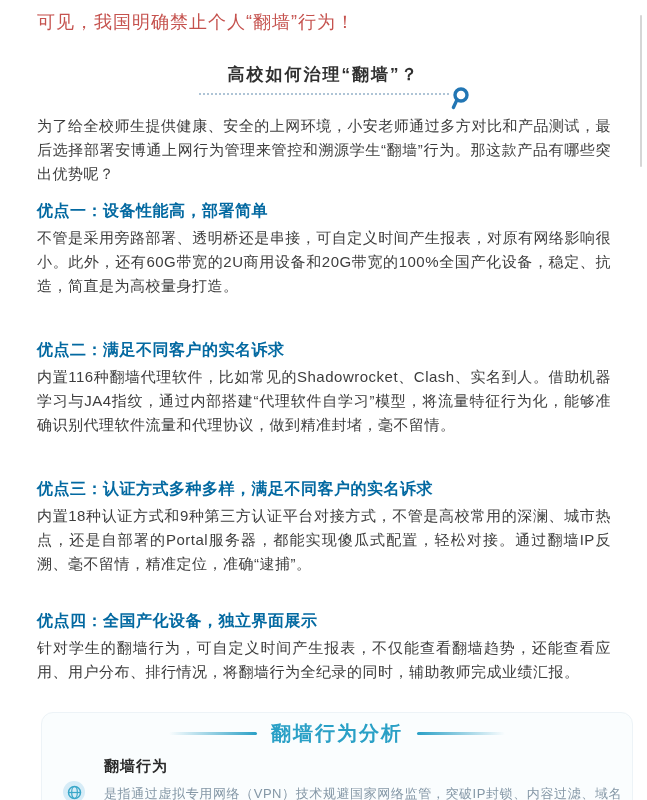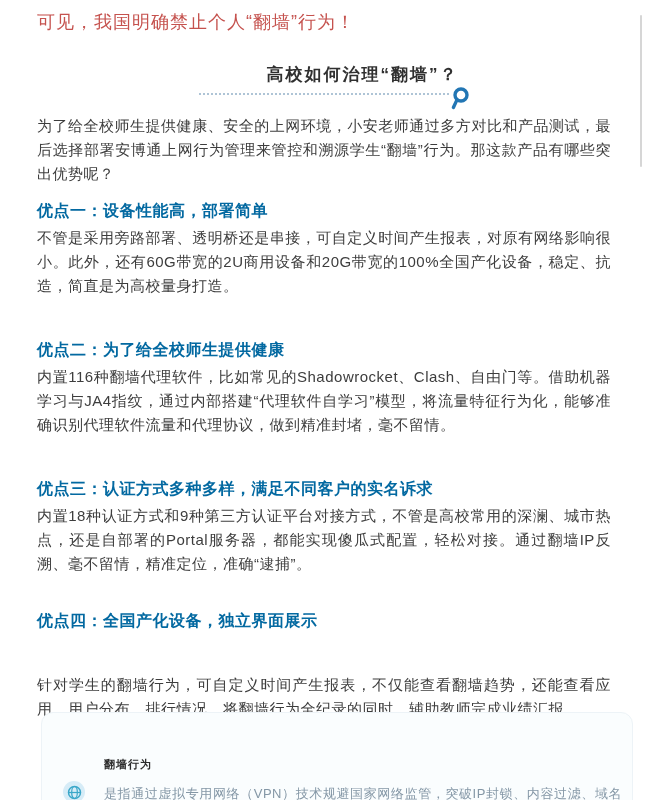--- a/index.html
+++ b/index.html
@@ -9,21 +9,21 @@
     font-family:"Liberation Sans","DejaVu Sans",sans-serif;
     color:#3d3d3d;
   }
   .abs{position:absolute;}
   
   .ban-line{
     left:37px;top:11px;width:573px;
     font-size:18px;line-height:22px;color:#c5524e;letter-spacing:1px;
   }
   
-  .sec-title-wrap{left:50%;top:64px;transform:translateX(-50%);width:270px;text-align:right;}
+  .sec-title-wrap{left:50%;top:64px;transform:translateX(-50%);width:270px;text-align:center;}
   .sec-title{
     font-size:17px;font-weight:bold;color:#303030;letter-spacing:2px;line-height:22px;
   }
   .dotted-rule{
     margin-top:7px;width:250px;margin-left:10px;
     border-top:2px dotted #aec4d6;height:0;
   }
   .magnifier{position:absolute;right:-12px;top:22px;width:24px;height:26px;}
   
   .para{
@@ -45,21 +45,21 @@
     display:flex;align-items:center;justify-content:center;gap:14px;
   }
   .card-title{
     font-size:20px;font-weight:bold;color:#2aa0c6;letter-spacing:2px;white-space:nowrap;
   }
   .deco-line{height:3px;width:88px;border-radius:2px;}
   .deco-line.left{background:linear-gradient(to right,rgba(42,160,198,0),#2aa0c6);}
   .deco-line.right{background:linear-gradient(to left,rgba(42,160,198,0),#2aa0c6);}
   .term-head{
     position:absolute;left:62px;top:44px;
-    font-size:11px;font-weight:bold;color:#2b2b2b;letter-spacing:1px;
+    font-size:15px;font-weight:bold;color:#2b2b2b;letter-spacing:1px;
   }
   .term-icon{
     position:absolute;left:21px;top:68px;width:22px;height:22px;border-radius:50%;
     background:#d6ecf7;display:flex;align-items:center;justify-content:center;
   }
   .definition{
     position:absolute;left:62px;top:70px;right:10px;
     font-size:13px;line-height:21px;color:#8497a6;text-align:justify;letter-spacing:0.5px;
   }
   
@@ -81,30 +81,35 @@
       <line x1="9.6" y1="14.6" x2="6.4" y2="21.5" stroke="#2276b4" stroke-width="3.4" stroke-linecap="round"></line>
     </svg>
   </span>
 </div>
 
 <div class="abs para" style="top:114px">为了给全校师生提供健康、安全的上网环境，小安老师通过多方对比和产品测试，最后选择部署安博通上网行为管理来管控和溯源学生“翻墙”行为。那这款产品有哪些突出优势呢？</div>
 
 <div class="abs adv-head" style="top:200px">优点一：设备性能高，部署简单</div>
 <div class="abs para" style="top:226px">不管是采用旁路部署、透明桥还是串接，可自定义时间产生报表，对原有网络影响很小。此外，还有60G带宽的2U商用设备和20G带宽的100%全国产化设备，稳定、抗造，简直是为高校量身打造。</div>
 
-<div class="abs adv-head" style="top:339px">优点二：为了给全校师生提供健康</div>
-<div class="abs para" style="top:365px">内置116种翻墙代理软件，比如常见的Shadowrocket、Clash、自由门等。借助机器学习与JA4指纹，通过内部搭建“代理软件自学习”模型，将流量特征行为化，能够准确识别代理软件流量和代理协议，做到精准封堵，毫不留情。</div>
+<div class="abs adv-head" style="top:339px">优点二：满足不同客户的实名诉求</div>
+<div class="abs para" style="top:365px">内置116种翻墙代理软件，比如常见的Shadowrocket、Clash、实名到人。借助机器学习与JA4指纹，通过内部搭建“代理软件自学习”模型，将流量特征行为化，能够准确识别代理软件流量和代理协议，做到精准封堵，毫不留情。</div>
 
 <div class="abs adv-head" style="top:478px">优点三：认证方式多种多样，满足不同客户的实名诉求</div>
 <div class="abs para" style="top:504px">内置18种认证方式和9种第三方认证平台对接方式，不管是高校常用的深澜、城市热点，还是自部署的Portal服务器，都能实现傻瓜式配置，轻松对接。通过翻墙IP反溯、毫不留情，精准定位，准确“逮捕”。</div>
 
 <div class="abs adv-head" style="top:610px">优点四：全国产化设备，独立界面展示</div>
-<div class="abs para" style="top:673px">针对学生的翻墙行为，可自定义时间产生报表，不仅能查看翻墙趋势，还能查看应用、用户分布、排行情况，将翻墙行为全纪录的同时，辅助教师完成业绩汇报。</div>
+<div class="abs para" style="top:636px">针对学生的翻墙行为，可自定义时间产生报表，不仅能查看翻墙趋势，还能查看应用、用户分布、排行情况，将翻墙行为全纪录的同时，辅助教师完成业绩汇报。</div>
 
 <div class="abs card">
+  <div class="card-title-row">
+    <span class="deco-line left"></span>
+    <span class="card-title">翻墙行为分析</span>
+    <span class="deco-line right"></span>
+  </div>
   <div class="term-head">翻墙行为</div>
   <span class="term-icon">
     <svg width="15" height="15" viewBox="0 0 16 16">
       <circle cx="8" cy="8" r="6.4" fill="none" stroke="#3aa7c9" stroke-width="1.6"></circle>
       <ellipse cx="8" cy="8" rx="3" ry="6.4" fill="none" stroke="#3aa7c9" stroke-width="1.3"></ellipse>
       <line x1="1.6" y1="8" x2="14.4" y2="8" stroke="#3aa7c9" stroke-width="1.3"></line>
     </svg>
   </span>
   <div class="definition">是指通过虚拟专用网络（VPN）技术规避国家网络监管，突破IP封锁、内容过滤、域名劫持、流量限制等，非法访问</div>
 </div>

